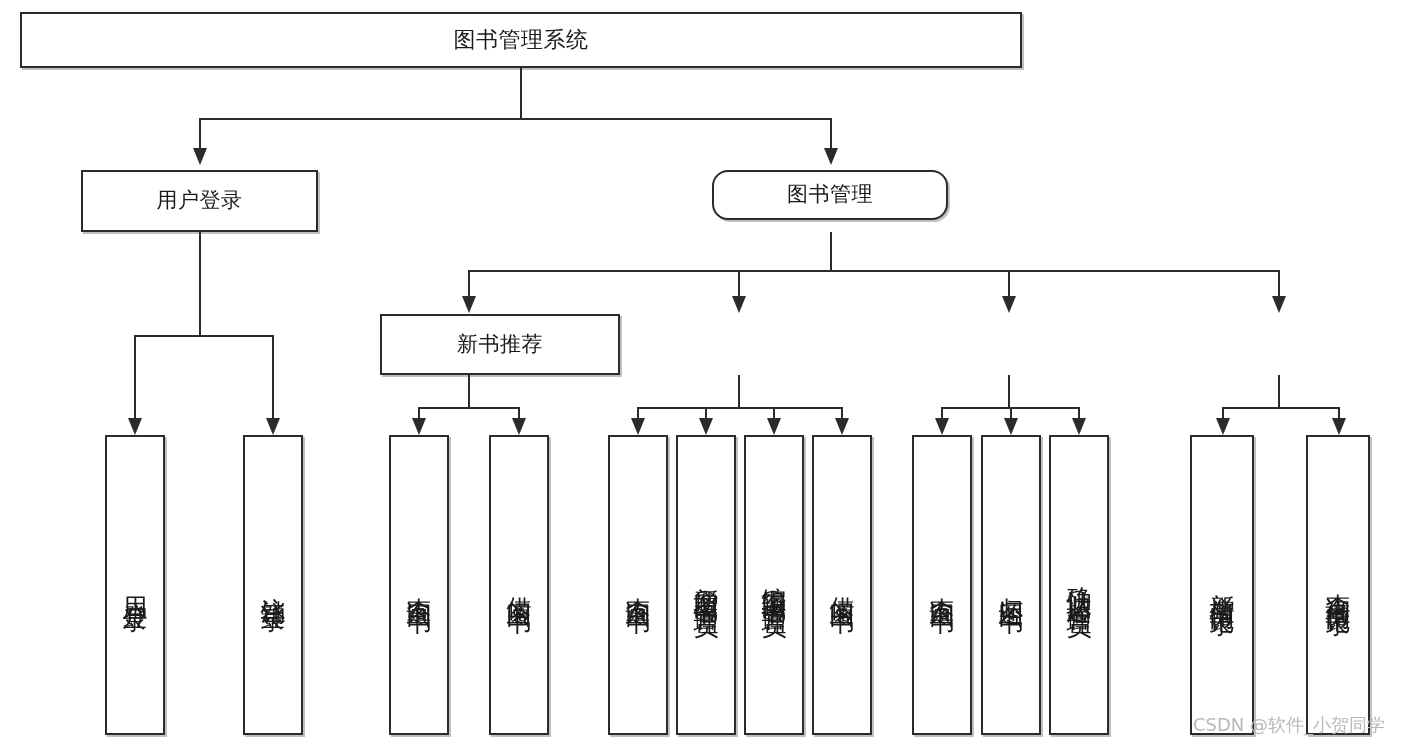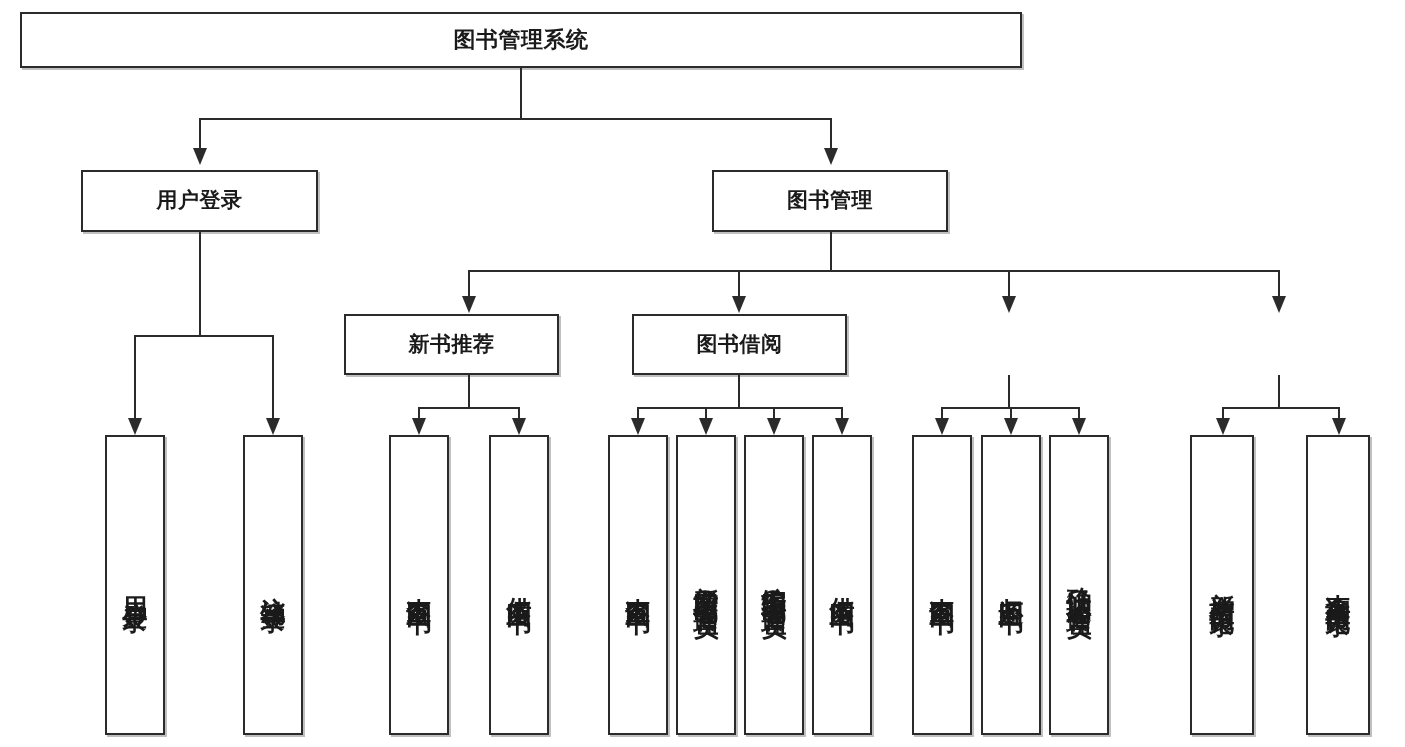--- a/index.html
+++ b/index.html
@@ -24,21 +24,20 @@
     display:flex;
     align-items:center;
     justify-content:center;
     color:#1a1a1a;
   }
   .node .lbl{
     display:block;
     line-height:1.12;
     white-space:nowrap;
     letter-spacing:0.5px;
-    font-weight:bold;
   }
   
   .node.h .lbl{font-size:21px;}
   .node.root .lbl{font-size:22px;}
   
   .node.v{
     align-items:center;
     justify-content:center;
   }
   .node.v .lbl{
@@ -83,21 +82,21 @@
   <div class="ln v" style="left:520px;top:68px;height:50px;"></div>
   <div class="ln h" style="left:199px;top:118px;width:632px;"></div>
   <div class="ln v" style="left:199px;top:118px;height:30px;"></div>
   <div class="ln v" style="left:830px;top:118px;height:30px;"></div>
   <div class="arrow" style="left:193px;top:148px;"></div>
   <div class="arrow" style="left:824px;top:148px;"></div>
 
   <div class="node h" style="left:81px;top:170px;width:237px;height:62px;">
     <span class="lbl">用户登录</span>
   </div>
-  <div class="node h" style="left:712px;top:170px;width:236px;height:62px;">
+  <div class="node h" style="left:712px;top:170px;width:236px;height:50px;border-radius:16px;">
     <span class="lbl">图书管理</span>
   </div>
 
   <div class="ln v" style="left:199px;top:232px;height:103px;"></div>
   <div class="ln h" style="left:134px;top:335px;width:140px;"></div>
   <div class="ln v" style="left:134px;top:335px;height:83px;"></div>
   <div class="ln v" style="left:272px;top:335px;height:83px;"></div>
   <div class="arrow" style="left:128px;top:418px;"></div>
   <div class="arrow" style="left:266px;top:418px;"></div>
 
@@ -105,25 +104,22 @@
   <div class="ln h" style="left:468px;top:270px;width:812px;"></div>
   <div class="ln v" style="left:468px;top:270px;height:26px;"></div>
   <div class="ln v" style="left:738px;top:270px;height:26px;"></div>
   <div class="ln v" style="left:1008px;top:270px;height:26px;"></div>
   <div class="ln v" style="left:1278px;top:270px;height:26px;"></div>
   <div class="arrow" style="left:462px;top:296px;"></div>
   <div class="arrow" style="left:732px;top:296px;"></div>
   <div class="arrow" style="left:1002px;top:296px;"></div>
   <div class="arrow" style="left:1272px;top:296px;"></div>
 
-  <div class="node h" style="left:344px;top:314px;width:215px;height:61px;">
+  <div class="node h" style="left:380px;top:314px;width:240px;height:61px;">
     <span class="lbl">新书推荐</span>
-  </div>
-  <div class="node h" style="left:632px;top:314px;width:215px;height:61px;">
-    <span class="lbl">图书借阅</span>
   </div>
 
   <div class="ln v" style="left:468px;top:375px;height:32px;"></div>
   <div class="ln h" style="left:418px;top:407px;width:102px;"></div>
   <div class="ln v" style="left:418px;top:407px;height:11px;"></div>
   <div class="ln v" style="left:518px;top:407px;height:11px;"></div>
   <div class="arrow" style="left:412px;top:418px;"></div>
   <div class="arrow" style="left:512px;top:418px;"></div>
 
   <div class="ln v" style="left:738px;top:375px;height:32px;"></div>
@@ -190,13 +186,14 @@
     <span class="lbl">确认归还（管理员）</span>
   </div>
 
   <div class="node v" style="left:1190px;top:435px;width:64px;height:300px;">
     <span class="lbl">新增借阅记录</span>
   </div>
   <div class="node v" style="left:1306px;top:435px;width:64px;height:300px;">
     <span class="lbl">查询借阅记录</span>
   </div>
 
+  <div id="watermark">CSDN @软件_小贺同学</div>
 </div>
 
 </body></html>

